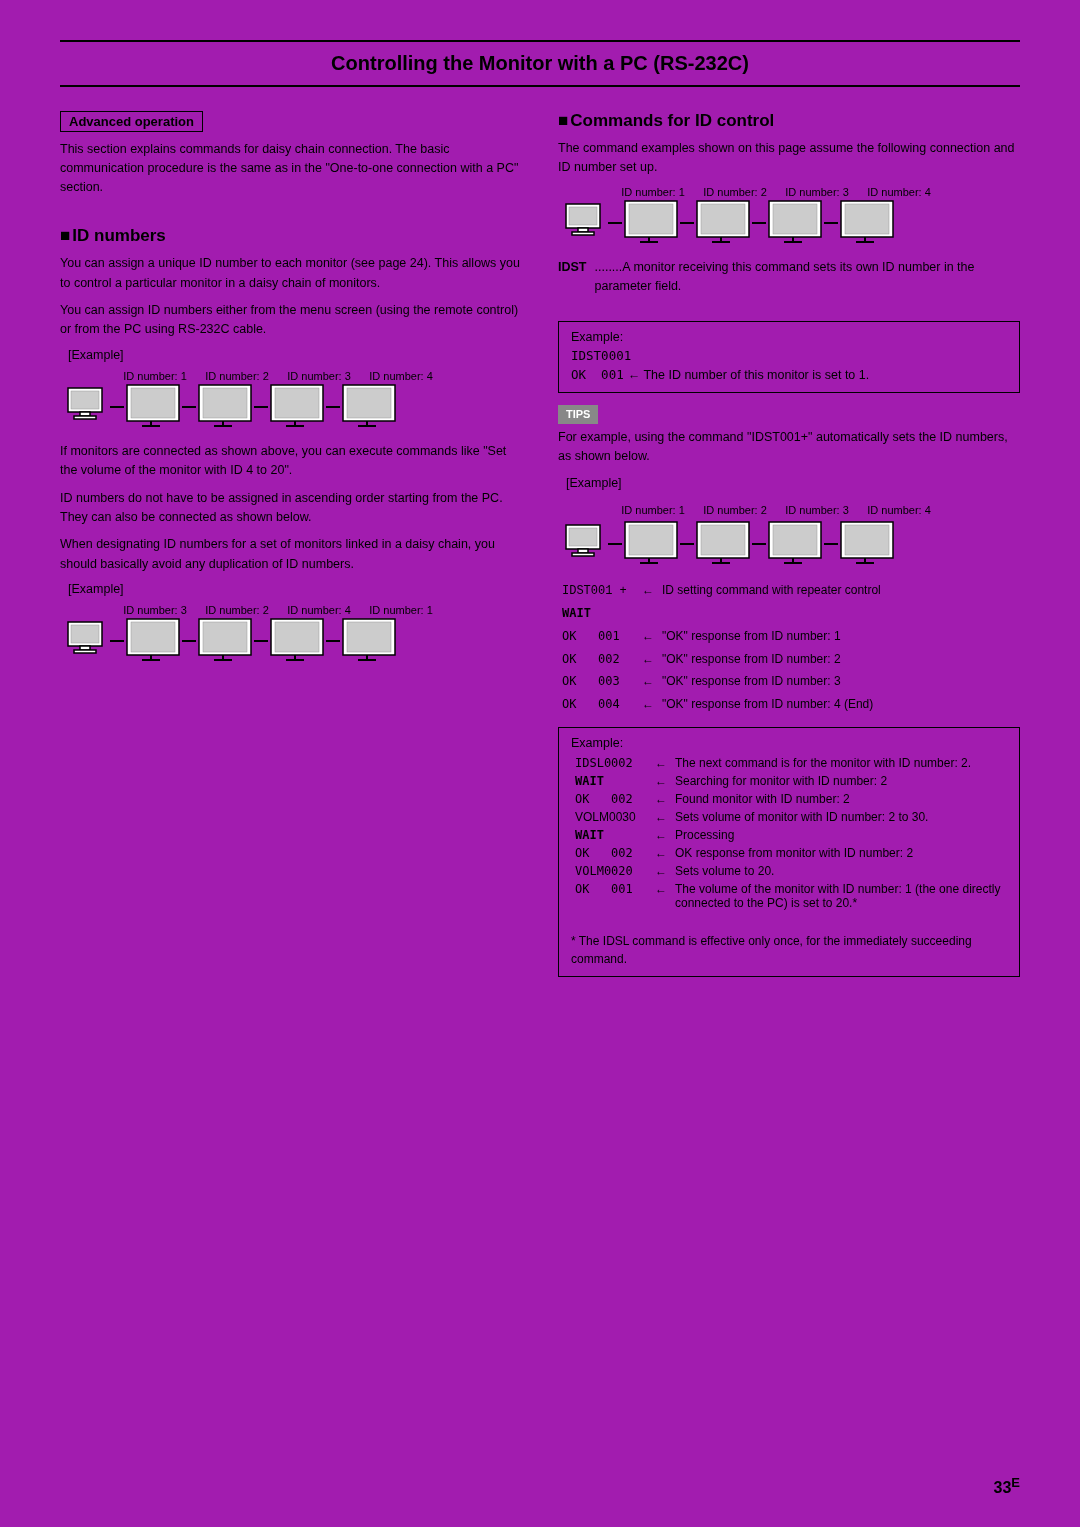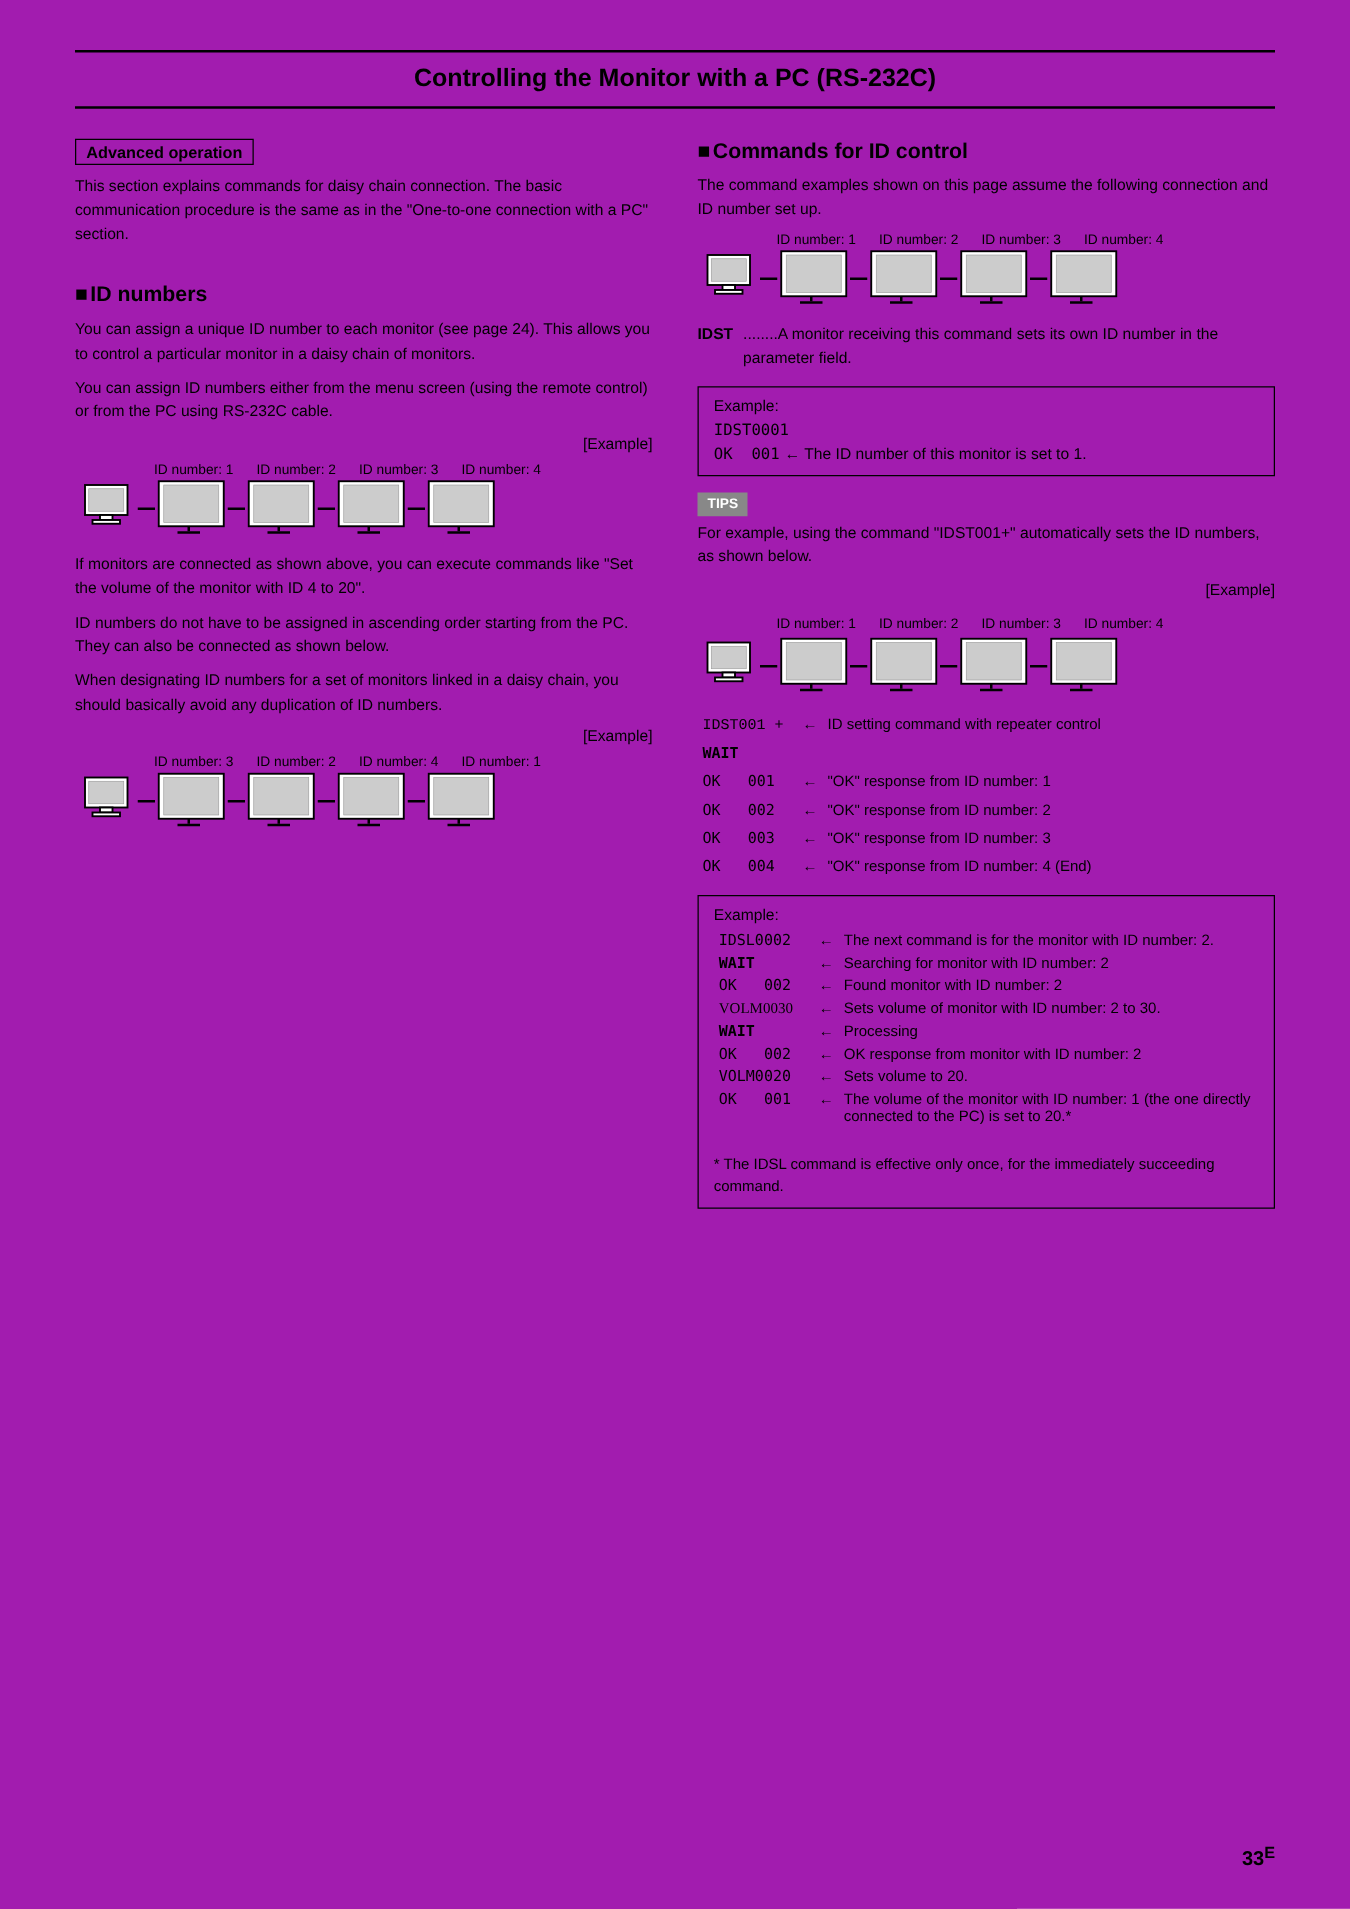--- a/index.html
+++ b/index.html
@@ -63,26 +63,25 @@
     }
     .body-text {
       font-size: 12.5px;
       line-height: 1.55;
       margin-bottom: 8px;
     }
     .example-label {
       font-size: 12.5px;
       margin-bottom: 4px;
       margin-left: 8px;
-      text-align: right;
     }
     .idst-block {
       display: flex;
       gap: 8px;
-      margin-bottom: 12px;
+      margin-bottom: 24px;
       font-size: 12.5px;
       line-height: 1.55;
     }
     .idst-label {
       font-weight: bold;
       white-space: nowrap;
     }
     .example-box {
       border: 1px solid #000;
       padding: 8px 12px;
@@ -482,21 +481,21 @@
             <td class="cmd-col1"><span style="font-family:monospace; font-weight:bold;">WAIT</span></td>
             <td class="cmd-col2">←</td>
             <td class="cmd-col3">Searching for monitor with ID number: 2</td>
           </tr>
           <tr>
             <td class="cmd-col1"><span style="font-family:monospace;">OK   002</span></td>
             <td class="cmd-col2">←</td>
             <td class="cmd-col3">Found monitor with ID number: 2</td>
           </tr>
           <tr>
-            <td class="cmd-col1"><span style="font-family:Liberation Serif, serif;">VOLM0030</span></td>
+            <td class="cmd-col1"><span style="font-family:Liberation Sans, sans-serif;">VOLM0030</span></td>
             <td class="cmd-col2">←</td>
             <td class="cmd-col3">Sets volume of monitor with ID number: 2 to 30.</td>
           </tr>
           <tr>
             <td class="cmd-col1"><span style="font-family:monospace; font-weight:bold;">WAIT</span></td>
             <td class="cmd-col2">←</td>
             <td class="cmd-col3">Processing</td>
           </tr>
           <tr>
             <td class="cmd-col1"><span style="font-family:monospace;">OK   002</span></td>

